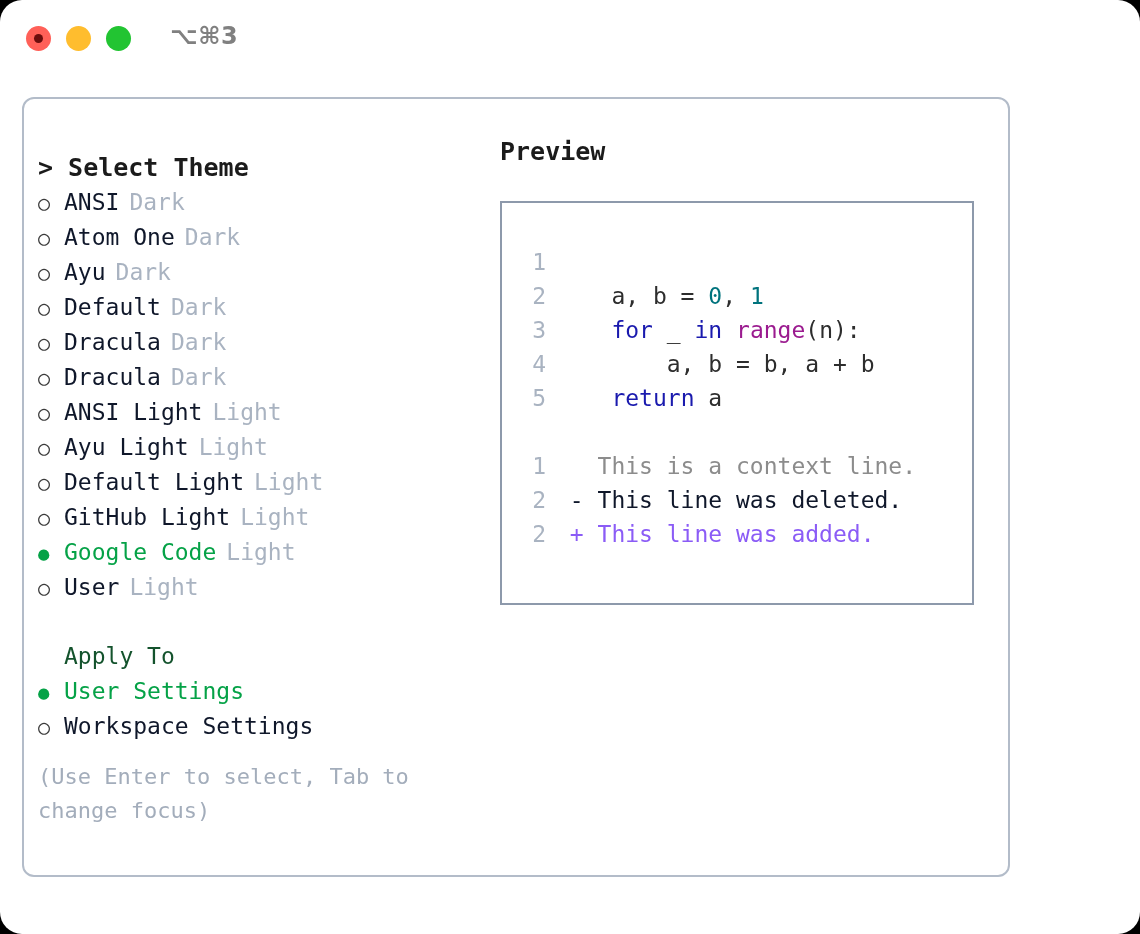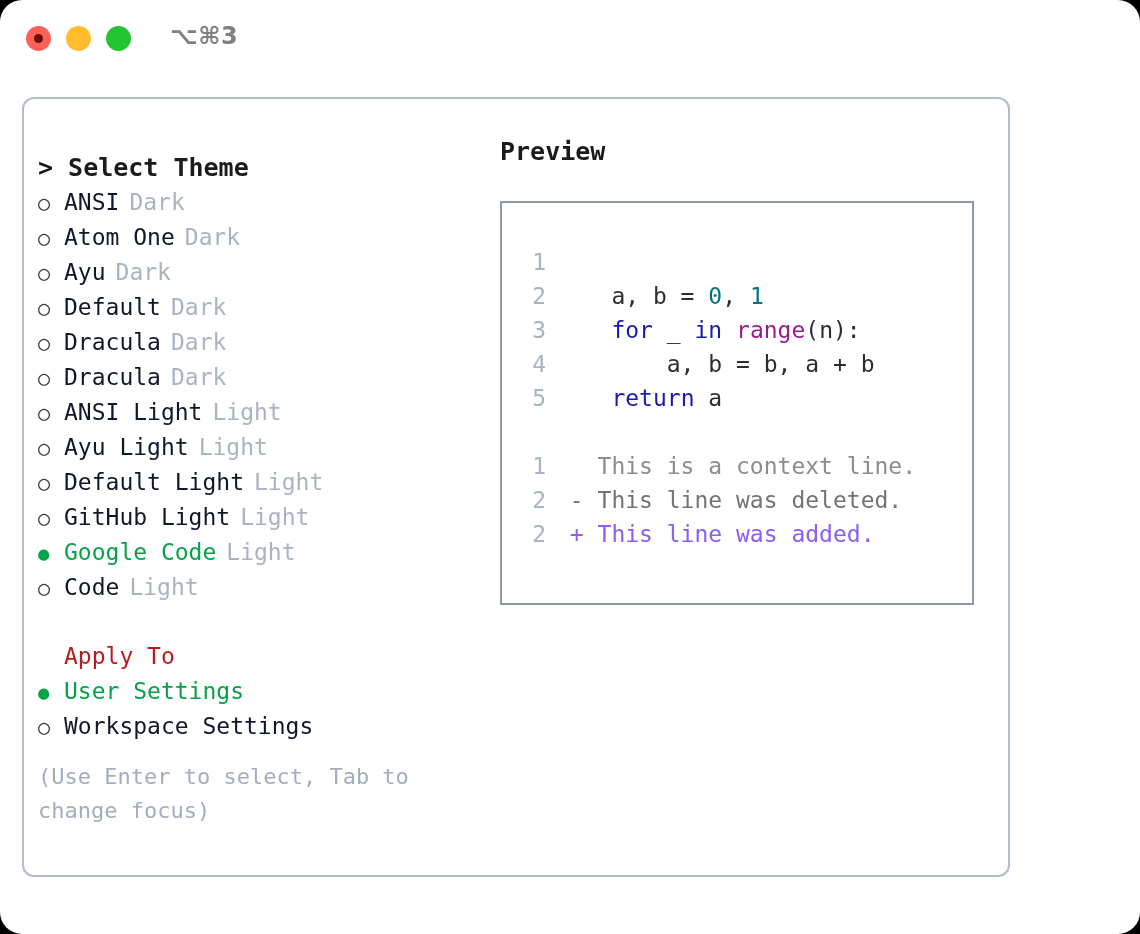--- a/index.html
+++ b/index.html
@@ -130,21 +130,21 @@
   .marker.sel { color: #05a247; font-size: 19px; }
   .marker.blank { color: transparent; }
   .opt-label {
     color: #0f172a;
   }
   .opt-row.selected .opt-label { color: #05a247; }
   .opt-suffix {
     color: #a9b3c1;
     padding-left: 10px;
   }
-  .opt-row.section .opt-label { color: #b91c1c; }
+  .opt-row.section .opt-label { color: #14532d; }
 
   .spacer-block { height: 34px; }
 
   .hint {
     margin-top: 16px;
     font-size: 22px;
     line-height: 34px;
     color: #a3adbb;
     width: 420px;
     white-space: pre-wrap;
@@ -182,21 +182,21 @@
     margin-right: 10px;
   }
   .code-text { color: #2d2d2d; }
   .gap-line { height: 34px; }
 
   .tok-kw   { color: #1a1aae; }
   .tok-fn   { color: #9b1b8f; }
   .tok-num  { color: #00737d; }
   .tok-pln  { color: #2d2d2d; }
   .tok-ctx  { color: #8c8c8c; }
-  .tok-del  { color: #737373; }
+  .tok-del  { color: #0f172a; }
   .tok-add  { color: #8b5cf6; }
 </style>
 </head>
 <body>
 
 <div class="window">
 
   <div class="titlebar">
     <div class="lights">
       <div class="light red"></div>
@@ -217,21 +217,21 @@
             <div class="opt-row"><span class="marker">○</span><span class="opt-label">Atom One</span><span class="opt-suffix">Dark</span></div>
             <div class="opt-row"><span class="marker">○</span><span class="opt-label">Ayu</span><span class="opt-suffix">Dark</span></div>
             <div class="opt-row"><span class="marker">○</span><span class="opt-label">Default</span><span class="opt-suffix">Dark</span></div>
             <div class="opt-row"><span class="marker">○</span><span class="opt-label">Dracula</span><span class="opt-suffix">Dark</span></div>
             <div class="opt-row"><span class="marker">○</span><span class="opt-label">Dracula</span><span class="opt-suffix">Dark</span></div>
             <div class="opt-row"><span class="marker">○</span><span class="opt-label">ANSI Light</span><span class="opt-suffix">Light</span></div>
             <div class="opt-row"><span class="marker">○</span><span class="opt-label">Ayu Light</span><span class="opt-suffix">Light</span></div>
             <div class="opt-row"><span class="marker">○</span><span class="opt-label">Default Light</span><span class="opt-suffix">Light</span></div>
             <div class="opt-row"><span class="marker">○</span><span class="opt-label">GitHub Light</span><span class="opt-suffix">Light</span></div>
             <div class="opt-row selected"><span class="marker sel">●</span><span class="opt-label">Google Code</span><span class="opt-suffix">Light</span></div>
-            <div class="opt-row"><span class="marker">○</span><span class="opt-label">Code</span><span class="opt-suffix">Light</span></div>
+            <div class="opt-row"><span class="marker">○</span><span class="opt-label">User</span><span class="opt-suffix">Light</span></div>
           </div>
 
         <div class="spacer-block"></div>
 
         <div class="opt-row section">
           <span class="marker blank">○</span>
           <span class="opt-label">Apply To</span>
         </div>
 
         <div class="opt-list" id="apply-list">

